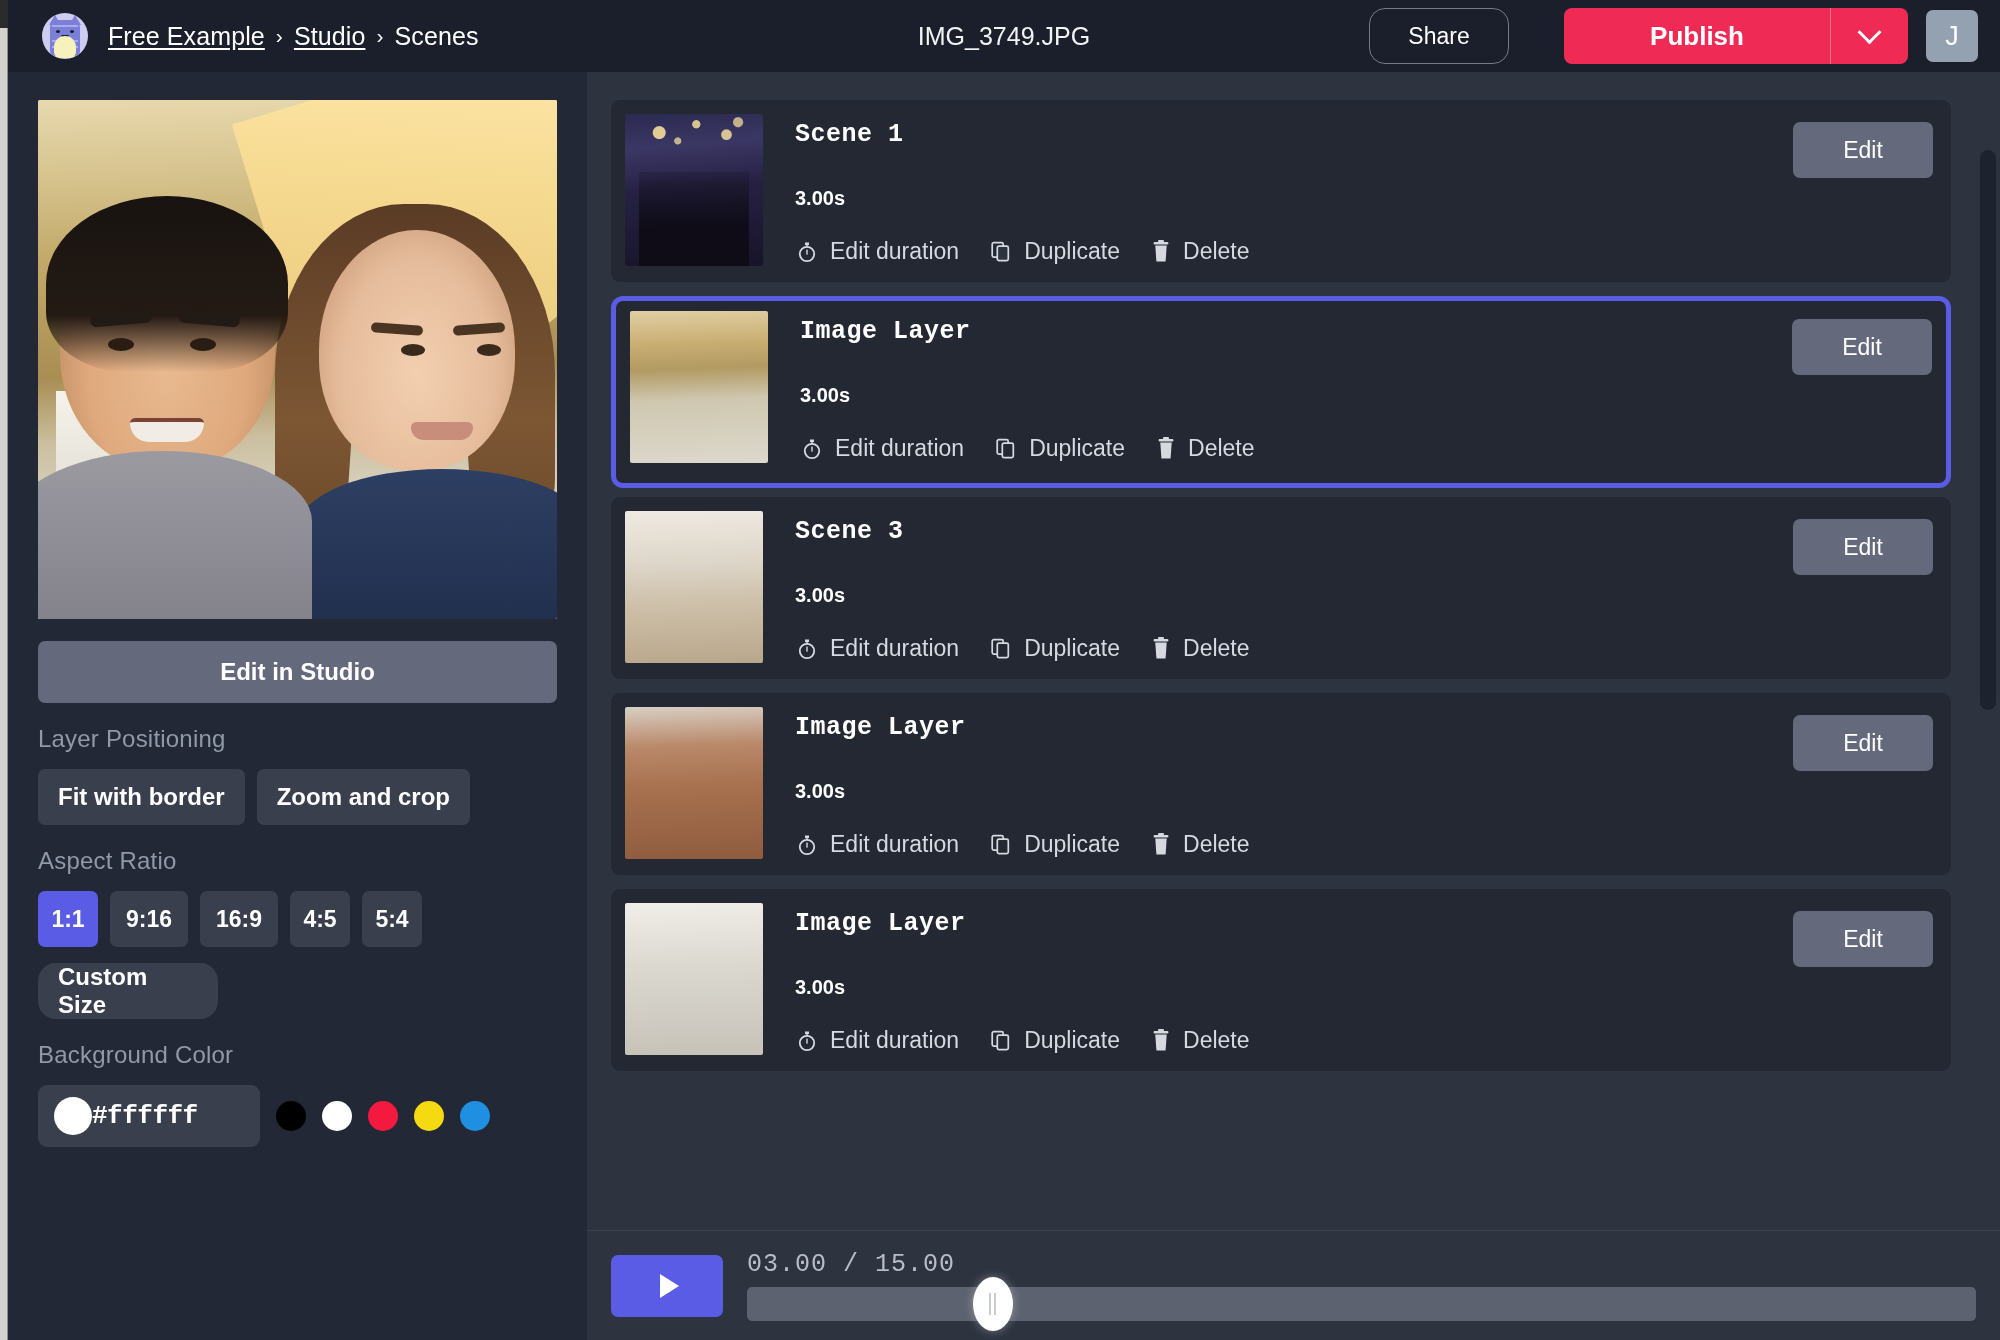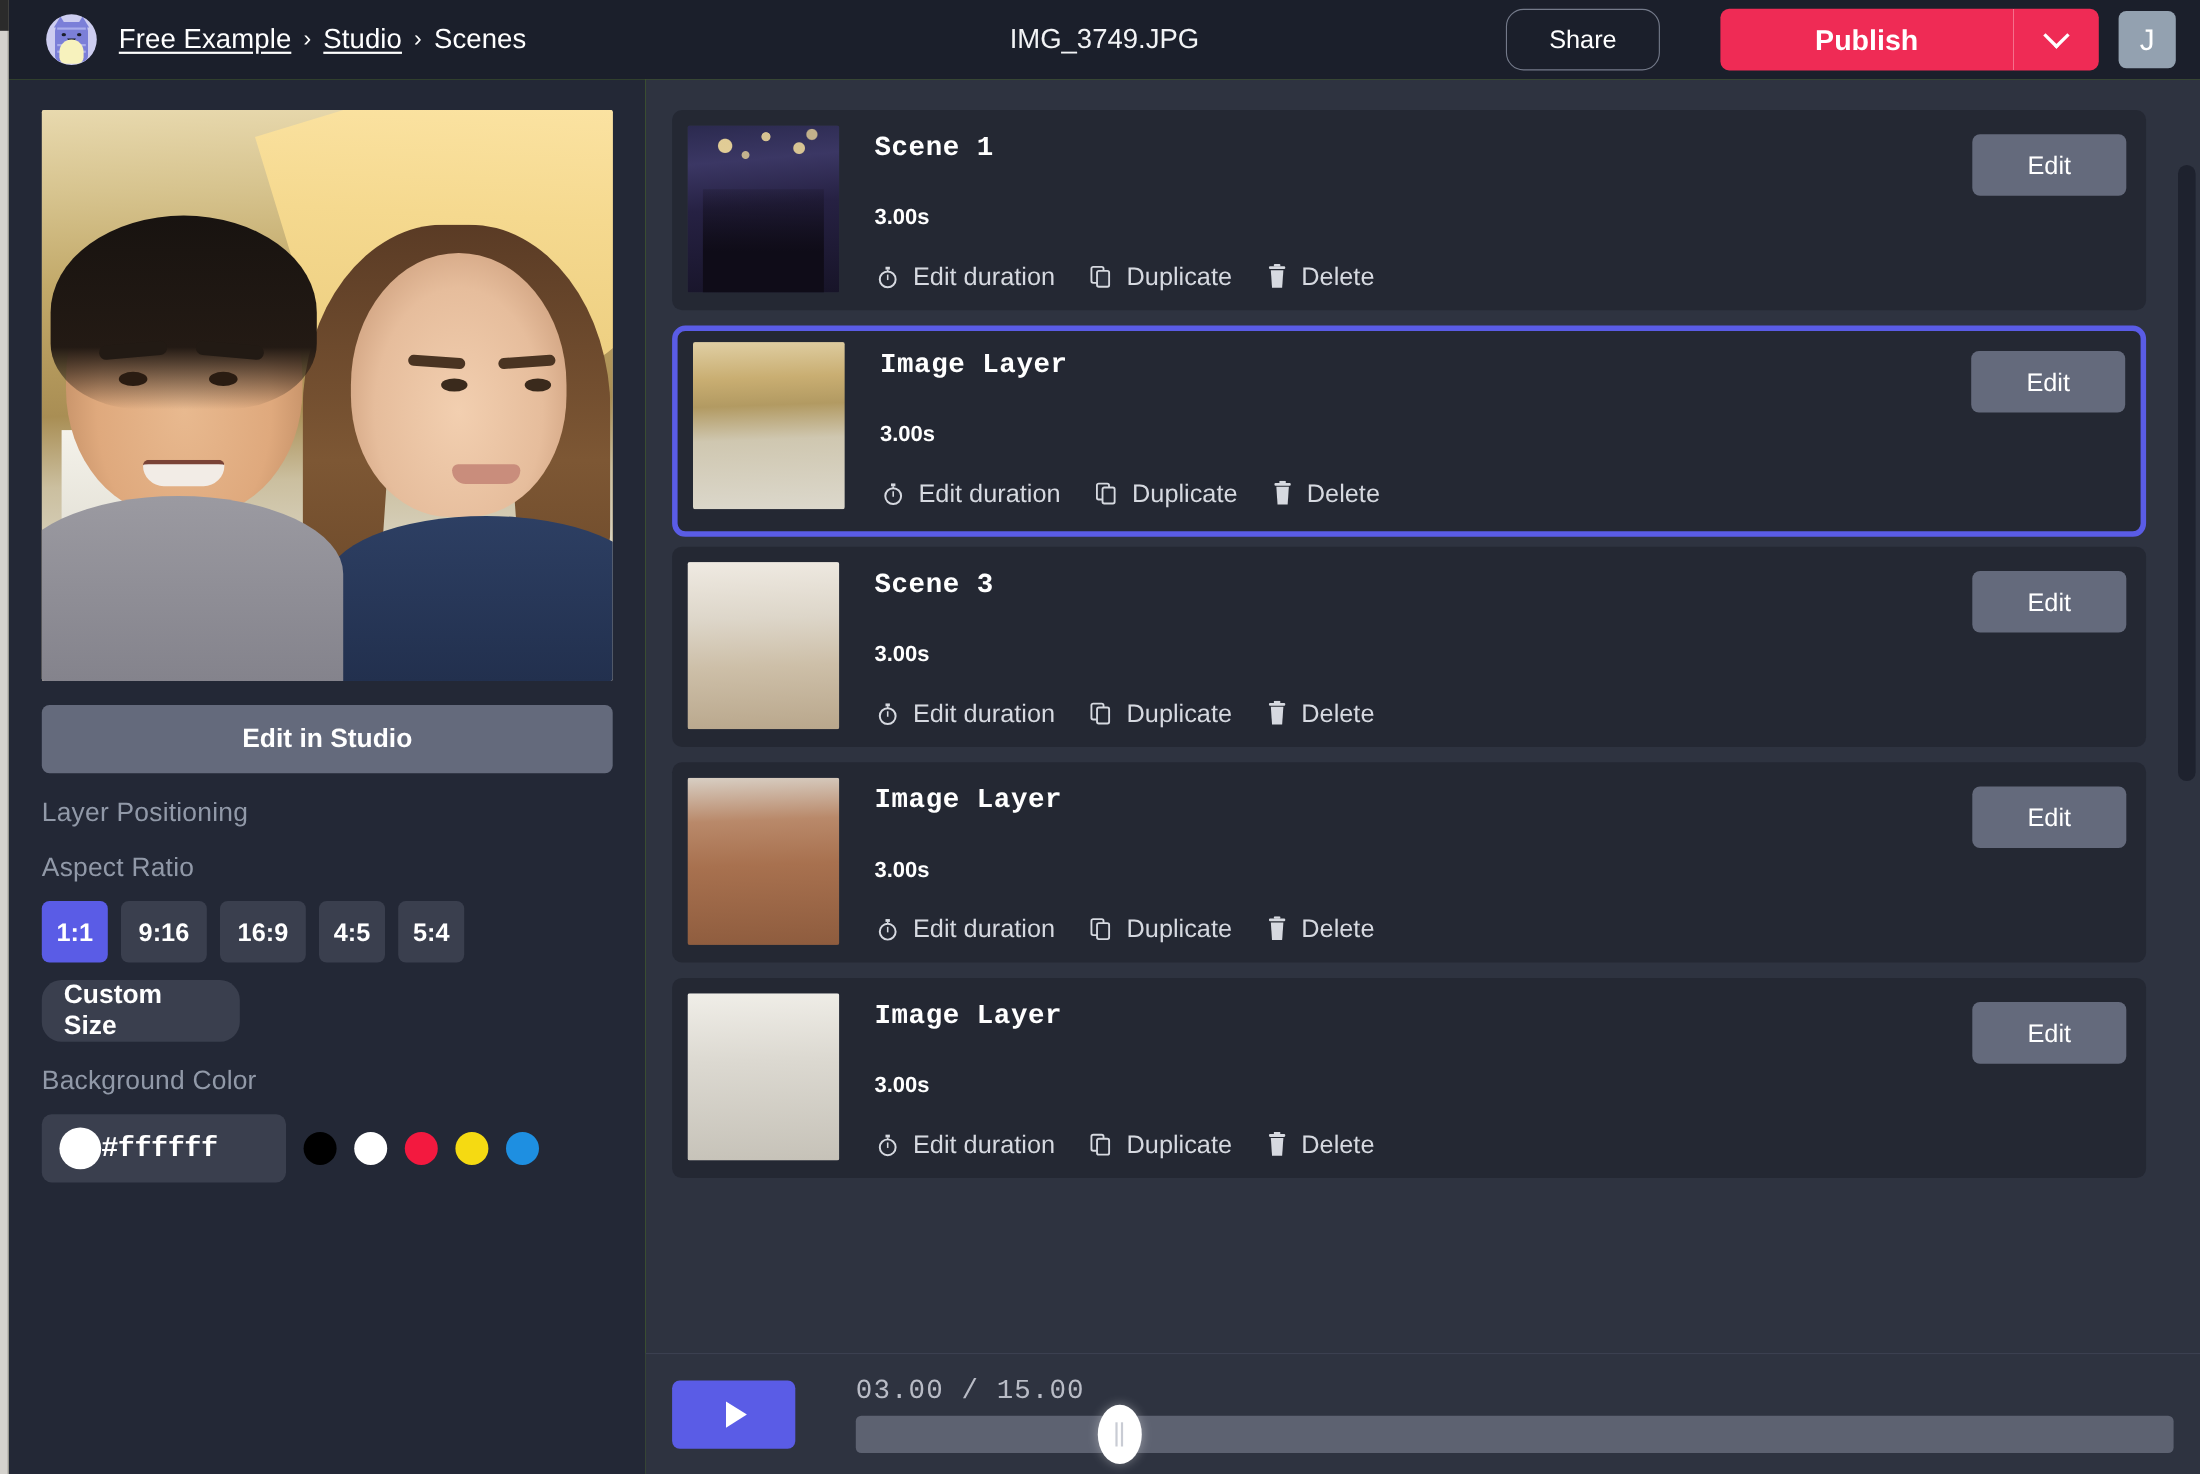--- a/index.html
+++ b/index.html
@@ -390,21 +390,20 @@
 
   
   .player {
     position: absolute; left: 587px; bottom: 0;
     width: 1413px; height: 110px;
     background: #2e3340;
     border-top: 1px solid #3b4050;
     display: flex; align-items: center;
     padding: 16px 24px;
     z-index: 20;
-    gap: 31px;
   }
   .btn-play {
     width: 112px; height: 62px;
     background: #5a5ce6; border: none; border-radius: 7px;
     display: flex; align-items: center; justify-content: center;
     cursor: pointer; flex: 0 0 auto;
   }
   .play-tri {
     width: 0; height: 0;
     border-left: 19px solid #ffffff;
@@ -513,20 +512,24 @@
       <div class="ph-browA2"></div>
       <div class="ph-eyeA1"></div>
       <div class="ph-eyeA2"></div>
       <div class="ph-mouthA"></div>
       <div class="ph-bodyA"></div>
     </div>
 
     <div class="btn-edit-studio">Edit in Studio</div>
 
     <div class="section-label">Layer Positioning</div>
+    <div class="chip-row">
+      <div class="chip">Fit with border</div>
+      <div class="chip">Zoom and crop</div>
+    </div>
 
     <div class="section-label">Aspect Ratio</div>
     <div class="chip-row">
       <div class="chip ratio active">1:1</div>
       <div class="chip ratio w">9:16</div>
       <div class="chip ratio w">16:9</div>
       <div class="chip ratio">4:5</div>
       <div class="chip ratio">5:4</div>
     </div>
     <div class="chip-row">

